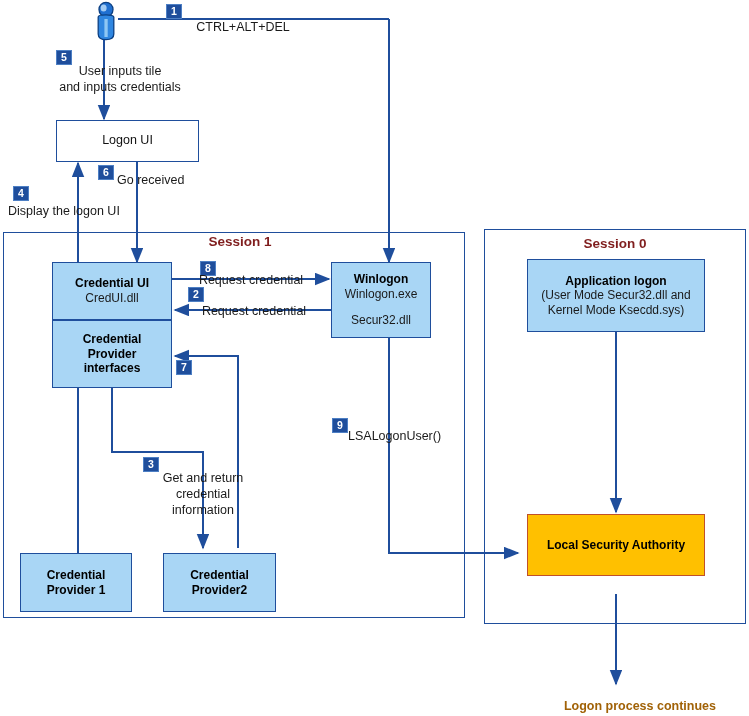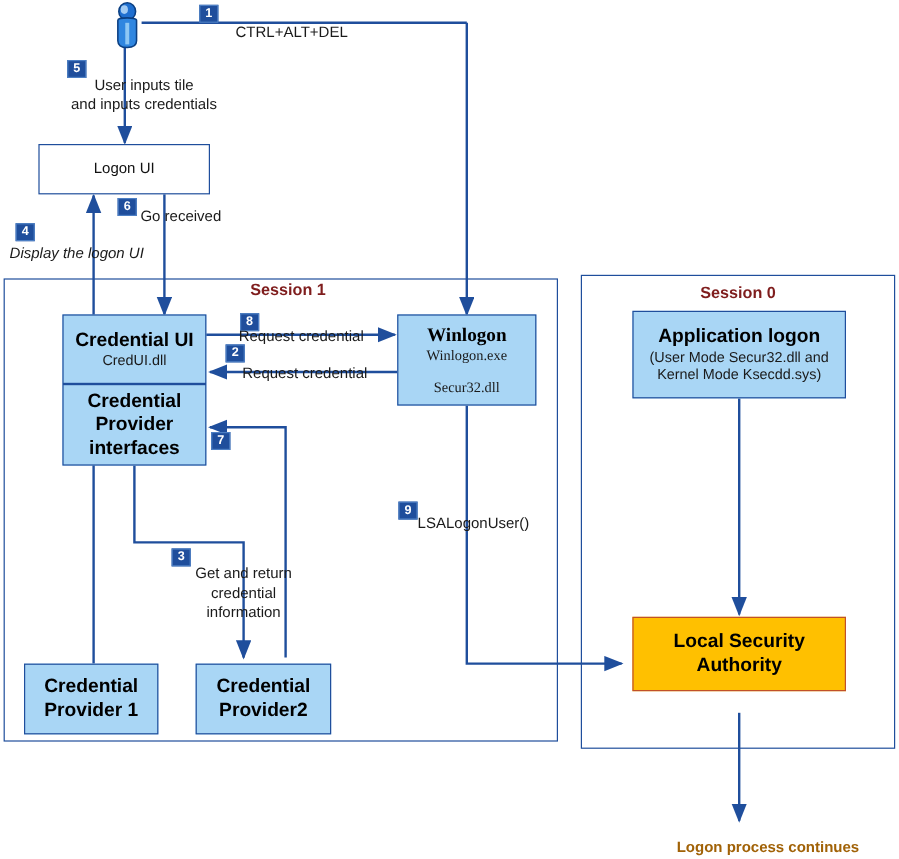--- a/index.html
+++ b/index.html
@@ -43,21 +43,21 @@
   .node-white {
     background: #ffffff;
     border: 1.6px solid #1f4e9c;
   }
   .node-orange {
     background: #ffc000;
     border: 1.8px solid #c0502a;
   }
   .node .title {
     font-weight: bold;
-    font-size: 16px;
+    font-size: 12px;
     color: #000;
   }
   .node .sub {
     font-weight: normal;
     font-size: 12px;
     color: #1a1a1a;
   }
   .node .plain {
     font-size: 12.5px;
     color: #111;
@@ -164,36 +164,36 @@
       <rect x="11.4" y="18" width="3.3" height="18" fill="#9fd2f7" opacity="0.85"></rect>
     </svg>
   </div>
 
   <div class="container-box" style="left:3px; top:232px; width:462px; height:386px;"></div>
   <div class="session-title" style="left:160px; top:234px; width:160px;">Session 1</div>
 
   <div class="container-box" style="left:484px; top:229px; width:262px; height:395px;"></div>
   <div class="session-title" style="left:535px; top:236px; width:160px;">Session 0</div>
 
-  <div class="node node-white" style="left:32px; top:120px; width:143px; height:42px;">
+  <div class="node node-white" style="left:56px; top:120px; width:143px; height:42px;">
     <span class="plain">Logon UI</span>
   </div>
 
   <div class="node node-blue" style="left:52px; top:262px; width:120px; height:58px;">
     <span class="title">Credential UI</span>
     <span class="sub">CredUI.dll</span>
   </div>
 
   <div class="node node-blue" style="left:52px; top:320px; width:120px; height:68px;">
     <span class="title">Credential</span>
     <span class="title">Provider</span>
     <span class="title">interfaces</span>
   </div>
 
-  <div class="node node-blue" style="left:331px; top:262px; width:116px; height:76px;font-family:Liberation Serif, serif;">
+  <div class="node node-blue" style="left:331px; top:262px; width:100px; height:76px;">
     <span class="title">Winlogon</span>
     <span class="sub">Winlogon.exe</span>
     <span class="gap"></span>
     <span class="sub">Secur32.dll</span>
   </div>
 
   <div class="node node-blue" style="left:20px; top:553px; width:112px; height:59px;">
     <span class="title">Credential</span>
     <span class="title">Provider 1</span>
   </div>
@@ -219,21 +219,21 @@
   <div class="badge" style="left:56px; top:50px;">5</div>
   <div class="caption" style="left:20px; top:63px; width:200px;">
     <span>User inputs tile</span><br>
     <span>and inputs credentials</span>
   </div>
 
   <div class="badge" style="left:98px; top:165px;">6</div>
   <div class="caption" style="left:117px; top:172px; width:120px; text-align:left;">Go received</div>
 
   <div class="badge" style="left:13px; top:186px;">4</div>
-  <div class="caption" style="left:8px; top:203px; width:150px; text-align:left;font-style:italic;">Display the logon UI</div>
+  <div class="caption" style="left:8px; top:203px; width:150px; text-align:left;">Display the logon UI</div>
 
   <div class="badge" style="left:200px; top:261px;">8</div>
   <div class="caption" style="left:186px; top:272px; width:130px;">Request credential</div>
 
   <div class="badge" style="left:188px; top:287px;">2</div>
   <div class="caption" style="left:184px; top:303px; width:140px;">Request credential</div>
 
   <div class="badge" style="left:176px; top:360px;">7</div>
 
   <div class="badge" style="left:143px; top:457px;">3</div>

